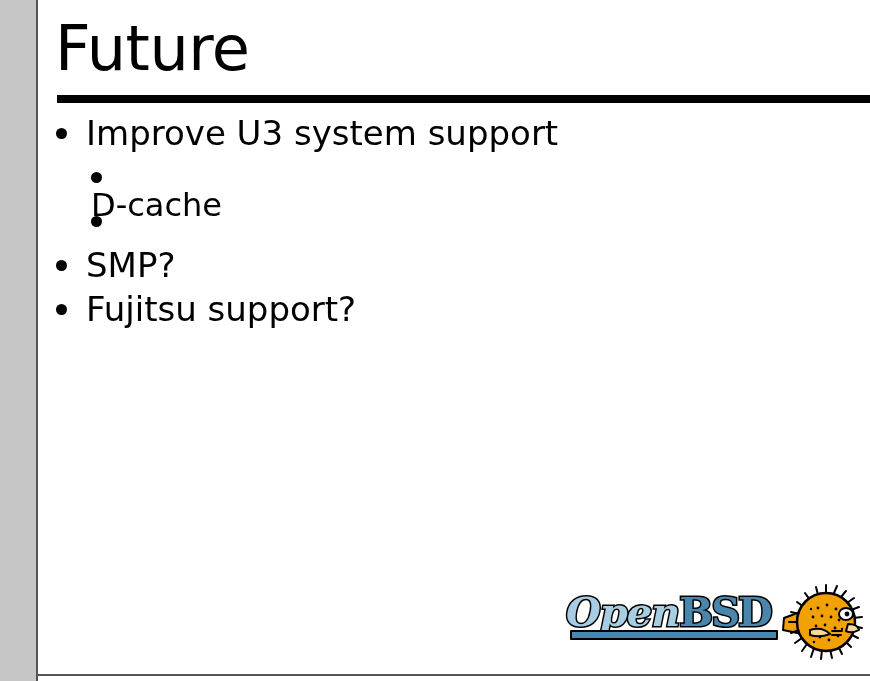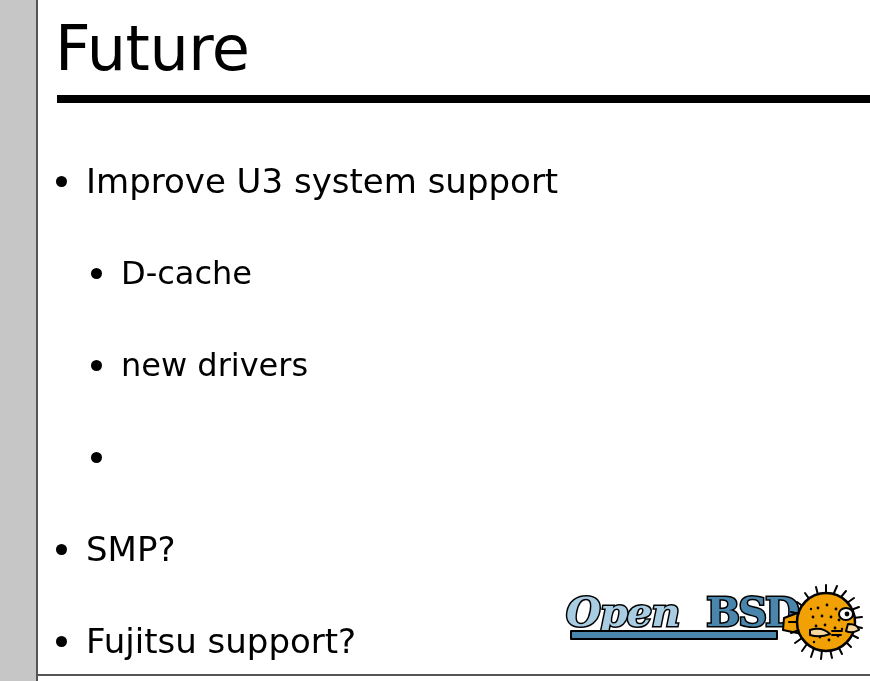--- a/index.html
+++ b/index.html
@@ -72,29 +72,29 @@
   .body {
     position: absolute;
     left: 0;
     top: 111px;
     width: 870px;
   }
   .bullet-row {
     display: flex;
     align-items: flex-start;
     white-space: nowrap;
-    margin-top: 48px;
   }
   .bullet-row.lvl1 {
     padding-left: 56px;
     height: 44px;
   }
   .bullet-row.lvl2 {
     padding-left: 91px;
     height: 44px;
+    flex-direction: column;
   }
   .dot {
     flex: 0 0 auto;
     border-radius: 50%;
     background: #000000;
   }
   .lvl1 .dot {
     width: 11px;
     height: 11px;
     margin-top: 17px;
@@ -132,21 +132,21 @@
     font-size: 40px;
     line-height: 44px;
     font-weight: 700;
     font-style: italic;
     letter-spacing: -1px;
     white-space: nowrap;
     -webkit-text-stroke: 3px #000000;
     paint-order: stroke fill;
   }
   .logo-open { color: #a8cde2; font-style: italic; }
-  .logo-bsd  { color: #4a86ac; font-style: normal; letter-spacing: -2px; margin-left: 27px; }
+  .logo-bsd  { color: #4a86ac; font-style: normal; letter-spacing: -2px; }
   .logo-bar {
     position: absolute;
     left: 4px;
     top: 42px;
     width: 208px;
     height: 10px;
     background: #4a86ac;
     border: 2px solid #000000;
     box-sizing: border-box;
     border-radius: 1px;
@@ -176,24 +176,20 @@
     <div class="bullet-row lvl1">
       <span class="dot"></span>
       <span class="btext">Improve U3 system support</span>
     </div>
 
     <div class="bullet-row lvl2">
       <span class="dot"></span>
       <span class="btext">D-cache</span>
     </div>
 
-    <div class="bullet-row lvl2">
-      <span class="dot"></span>
-      <span class="btext">new drivers</span>
-    </div>
 
     <div class="bullet-row lvl2">
       <span class="dot"></span>
     </div>
 
     <div class="bullet-row lvl1">
       <span class="dot"></span>
       <span class="btext">SMP?</span>
     </div>
 

